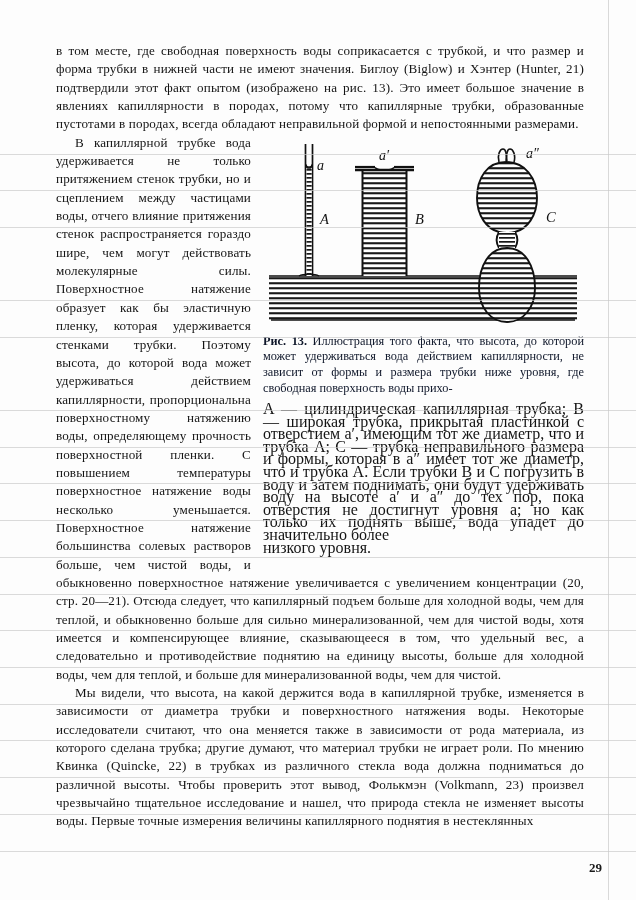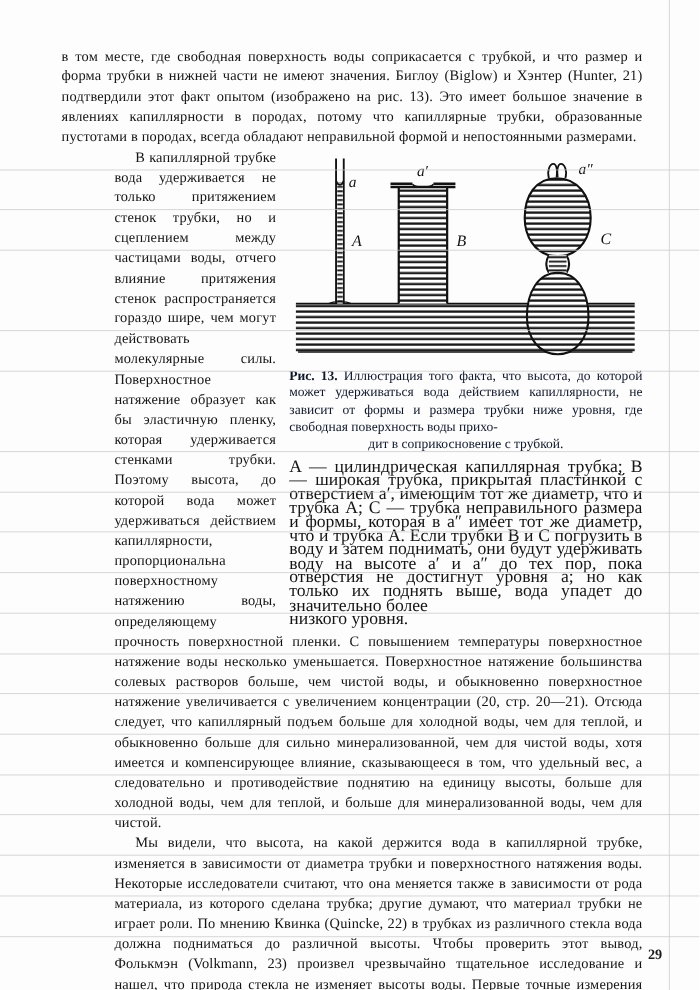--- a/index.html
+++ b/index.html
@@ -57,21 +57,21 @@
 
   p.body-text {
     margin: 0;
     font-size: 13.1px;
     line-height: 18.35px;
     text-align: justify;
     text-justify: inter-word;
     letter-spacing: .15px;
     color: #141414;
   }
-  p.indent { text-indent: 19px; margin-left: 48px; }
+  p.indent { text-indent: 19px; }
 
   
   .figure-float {
     float: right;
     width: 321px;
     margin: 2px 0 4px 12px;
     shape-margin: 6px;
   }
 
   
@@ -221,21 +221,21 @@
             <text x="54" y="34" font-size="14">a</text>
             <text x="57" y="88" font-size="14.5">A</text>
             <text x="116" y="24" font-size="14">a′</text>
             <text x="152" y="88" font-size="14.5">B</text>
             <text x="263" y="22" font-size="14">a″</text>
             <text x="283" y="86" font-size="14.5">C</text>
           </g>
         </svg>
       </div>
 
-      <p class="fig-caption fig-caption-main"><span class="fig-num">Рис. 13.</span> <span>Иллюстрация того факта, что высота, до которой может удерживаться вода действием капиллярности, не зависит от формы и размера трубки ниже уровня, где свободная поверхность воды прихо-</span><span class="last-line">дит в соприкосновение с трубкой.</span></p>
+      <p class="fig-caption fig-caption-main"><span class="fig-num">Рис. 13.</span> <span>Иллюстрация того факта, что высота, до которой может удерживаться вода действием капиллярности, не зависит от формы и размера трубки ниже уровня, где свободная поверхность воды прихо-</span></p>
 
       <p class="fig-legend"><span>A — цилиндрическая капиллярная трубка; B — широкая трубка, прикрытая пластинкой с отверстием a′, имеющим тот же диаметр, что и трубка A; C — трубка неправильного размера и формы, которая в a″ имеет тот же диаметр, что и трубка A. Если трубки B и C погрузить в воду и затем поднимать, они будут удерживать воду на высоте a′ и a″ до тех пор, пока отверстия не достигнут уровня a; но как только их поднять выше, вода упадет до значительно более</span><span class="last-line">низкого уровня.</span></p>
     </div>
 
     <p class="body-text indent">В капиллярной трубке вода удерживается не только притяжением стенок трубки, но и сцеплением между частицами воды, отчего влияние притяжения стенок распространяется гораздо шире, чем могут действовать молекулярные силы. Поверхностное натяжение образует как бы эластичную пленку, которая удерживается стенками трубки. Поэтому высота, до которой вода может удерживаться действием капиллярности, пропорциональна поверхностному натяжению воды, определяющему прочность поверхностной пленки. С повышением температуры поверхностное натяжение воды несколько уменьшается. Поверхностное натяжение большинства солевых растворов больше, чем чистой воды, и обыкновенно поверхностное натяжение увеличивается с увеличением концентрации (20, стр. 20—21). Отсюда следует, что капиллярный подъем больше для холодной воды, чем для теплой, и обыкновенно больше для сильно минерализованной, чем для чистой воды, хотя имеется и компенсирующее влияние, сказывающееся в том, что удельный вес, а следовательно и противодействие поднятию на единицу высоты, больше для холодной воды, чем для теплой, и больше для минерализованной воды, чем для чистой.</p>
 
     <p class="body-text indent">Мы видели, что высота, на какой держится вода в капиллярной трубке, изменяется в зависимости от диаметра трубки и поверхностного натяжения воды. Некоторые исследователи считают, что она меняется также в зависимости от рода материала, из которого сделана трубка; другие думают, что материал трубки не играет роли. По мнению Квинка (Quincke, 22) в трубках из различного стекла вода должна подниматься до различной высоты. Чтобы проверить этот вывод, Фолькмэн (Volkmann, 23) произвел чрезвычайно тщательное исследование и нашел, что природа стекла не изменяет высоты воды. Первые точные измерения величины капиллярного поднятия в нестеклянных</p>
   </div>
 
   <div class="page-number">29</div>

